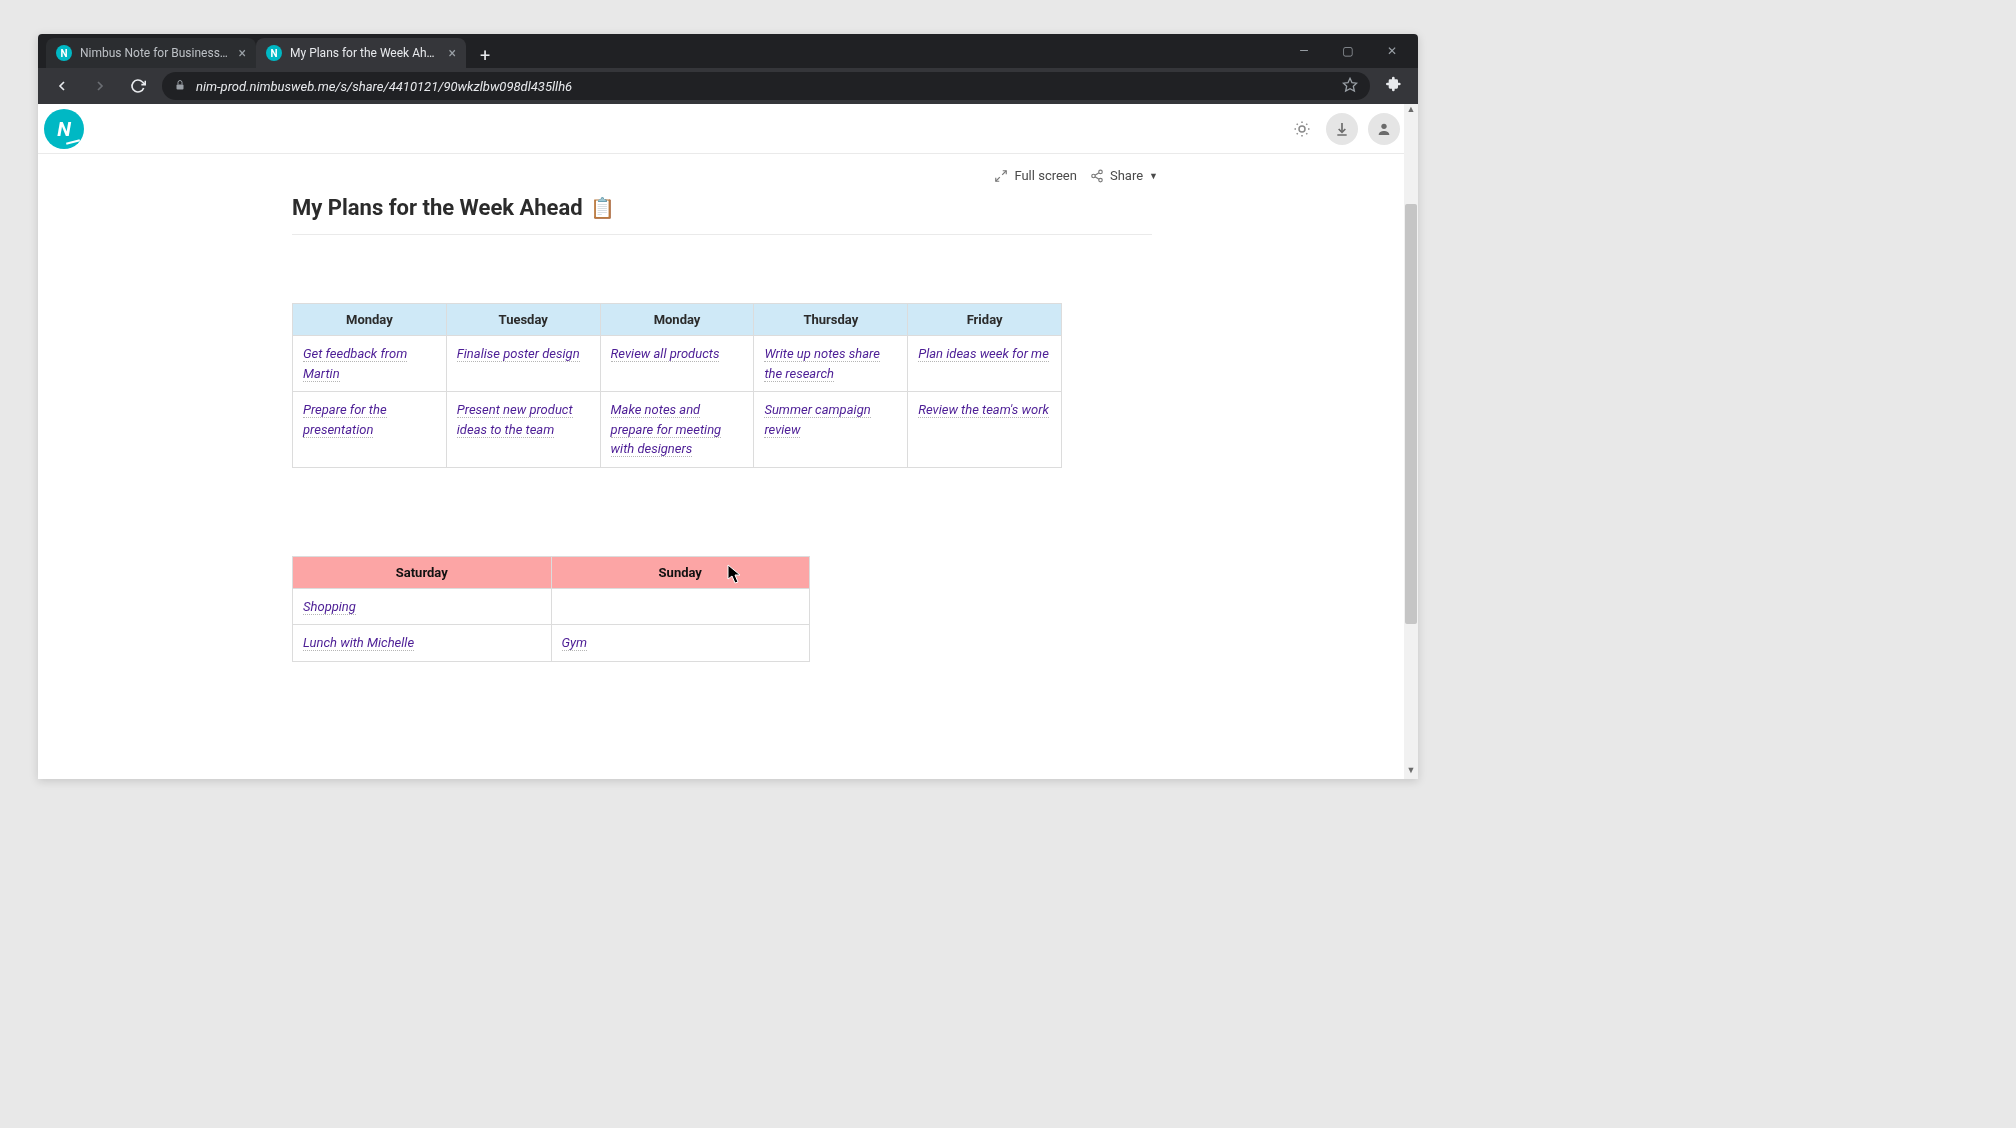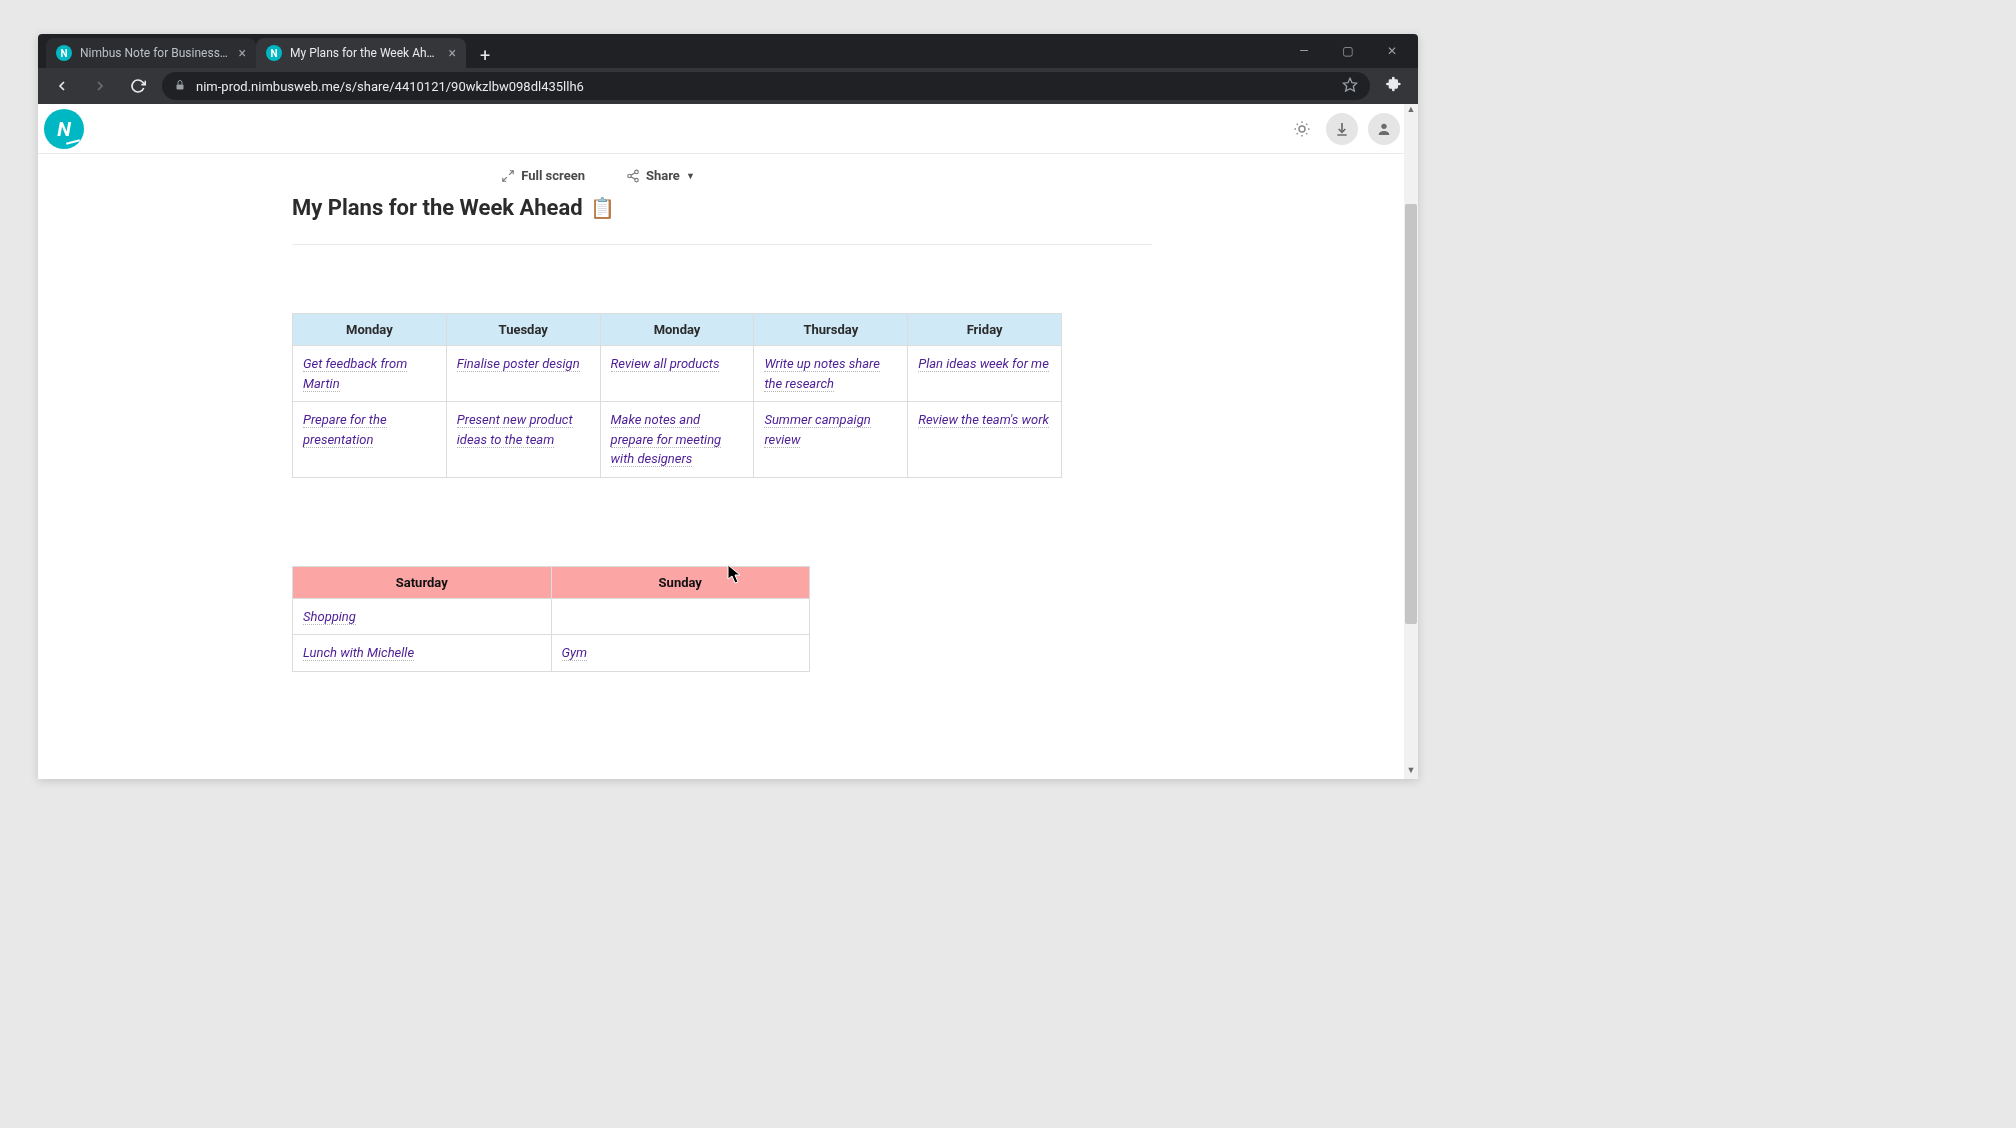--- a/index.html
+++ b/index.html
@@ -74,21 +74,21 @@
     padding: 0 10px;
   }
   .navbtn {
     width:28px; height:28px; display:flex; align-items:center; justify-content:center;
     color:#e8eaed; cursor:pointer; border-radius:50%;
   }
   .navbtn.disabled { color:#6b6e73; }
   .addr {
     flex:1; height:28px; background:#202124; border-radius:14px;
     display:flex; align-items:center; padding:0 12px; color:#e8eaed;
-    font-size:13px; gap:10px;
+    font-size:13px; gap:10px;font-style:italic;
   }
   .addr .lock { color:#9aa0a6; font-size:12px; }
   .addr .url { flex:1; white-space:nowrap; overflow:hidden; text-overflow:ellipsis; }
   .addr .star { color:#9aa0a6; cursor:pointer; }
   .ext { color:#e8eaed; cursor:pointer; width:28px; text-align:center; }
 
   
   .page {
     flex:1; background:#fff; position:relative; overflow:auto;
   }
@@ -109,35 +109,35 @@
   }
   .topright { display:flex; align-items:center; gap:10px; }
   .iconbtn {
     width:32px; height:32px; border-radius:50%; background:#e5e5e5;
     display:flex; align-items:center; justify-content:center;
     color:#6b6b6b; cursor:pointer;
   }
   .sunbtn { width:28px; height:28px; display:flex; align-items:center; justify-content:center; color:#8a8a8a; cursor:pointer; }
 
   .doc-actions {
-    display:flex; justify-content:center; gap:41px;
+    display:flex; justify-content:flex-end; gap:13px;
     padding: 14px 260px 0 0;
-    color:#4a4a4a; font-size:13px;font-weight:bold;
+    color:#4a4a4a; font-size:13px;
   }
   .doc-action { display:flex; align-items:center; gap:6px; cursor:pointer; color:#4a4a4a; }
   .doc-action svg { stroke:#7a7a7a; }
 
   .doc {
     max-width: 860px;
     margin: 12px auto 0 254px;
   }
   .doc-title {
     font-size: 22px; font-weight:700; color:#2b2b2b;
     display:flex; align-items:center; gap:8px;
-    padding-bottom:24px; border-bottom:1px solid #eaeaea;
+    padding-bottom:14px; border-bottom:1px solid #eaeaea;
     width: 100%;
   }
   .title-icon { font-size:20px; }
 
   table.plan {
     border-collapse: collapse;
     margin-top: 68px;
     width: 770px;
     table-layout: fixed;
   }

